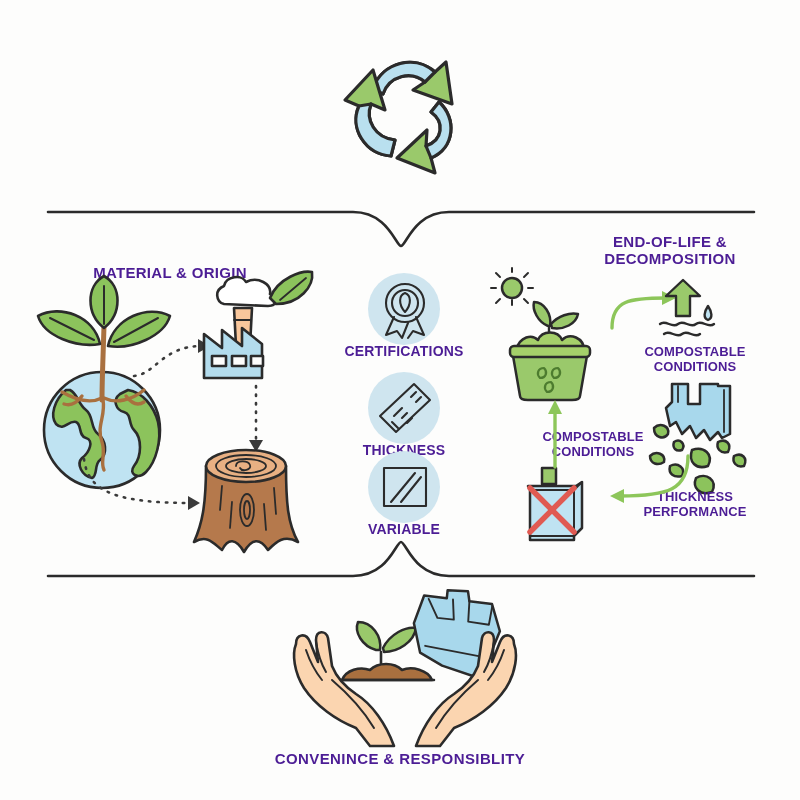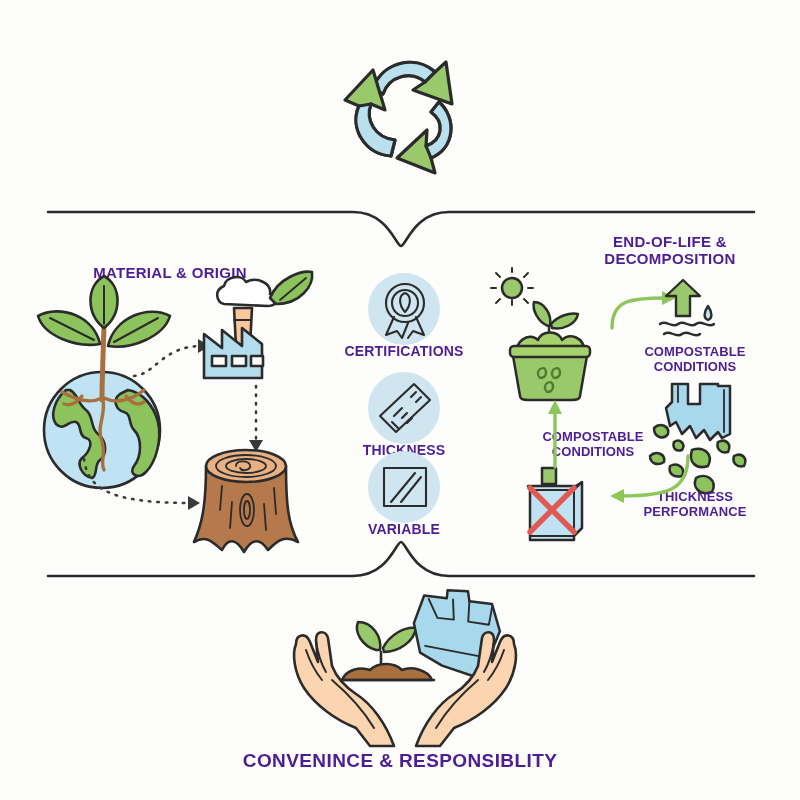--- a/index.html
+++ b/index.html
@@ -33,21 +33,21 @@
   }
   .center-label {
     font-size: 14px;
     letter-spacing: 0.2px;
   }
   .flow-label {
     font-size: 13px;
     letter-spacing: 0.1px;
   }
   .bottom-title {
-    font-size: 19px;
+    font-size: 15px;
     letter-spacing: 0.4px;
   }
   svg { display: block; overflow: visible; }
 </style>
 </head>
 <body>
 
 <div id="infographic">
 
   <div class="abs" style="left:315px; top:28px; width:180px; height:160px;">

